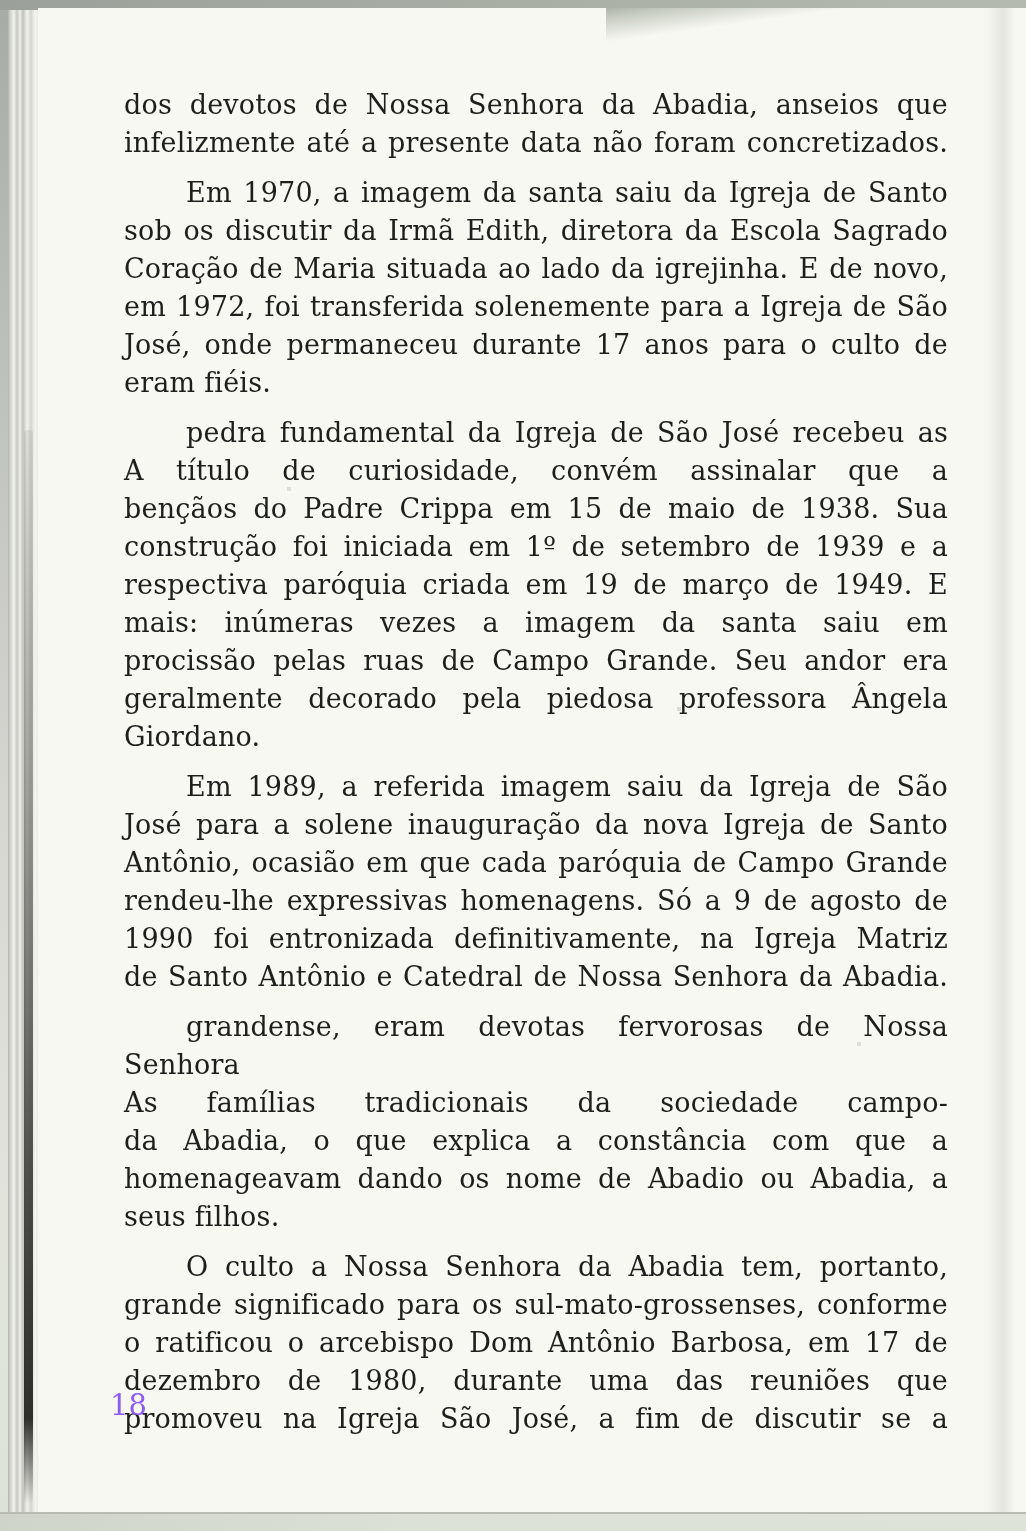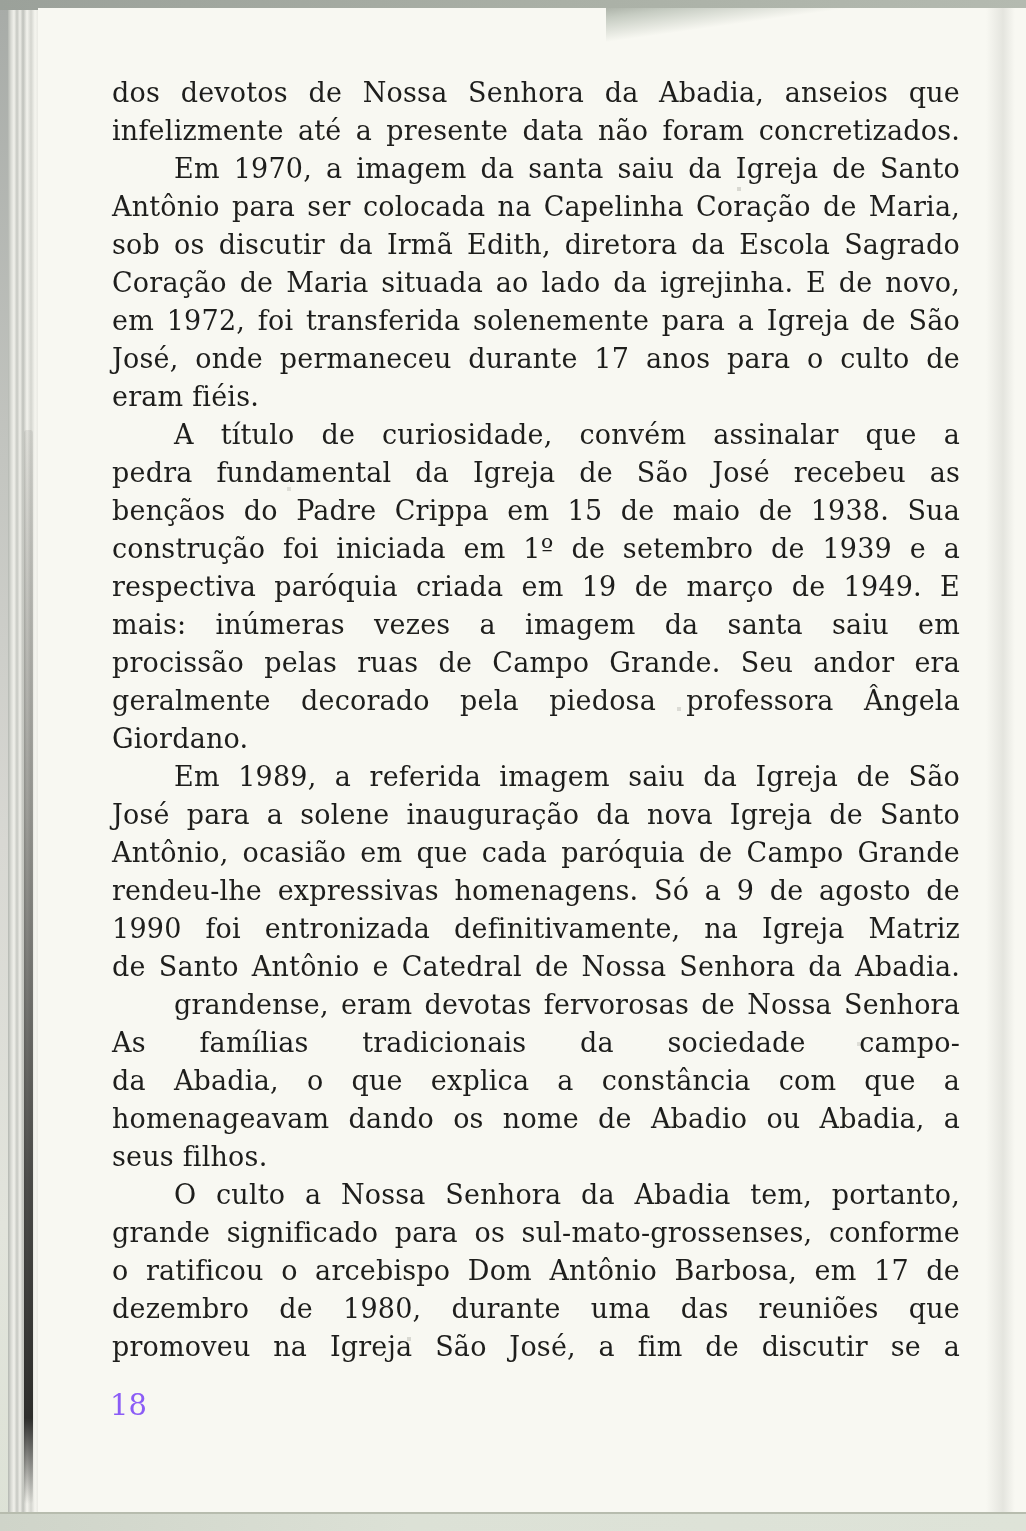--- a/index.html
+++ b/index.html
@@ -65,21 +65,21 @@
       640px 700px 0 1px rgba(120,120,110,0.22),
       820px 1035px 0 1px rgba(120,120,110,0.20),
       370px 1330px 0 1px rgba(120,120,110,0.25);
   }
   .text-block {
     position: absolute; left: 74px; top: 66px; width: 848px;
     font-size: 27px; line-height: 38px;
     color: #1e1e1c;
     letter-spacing: 0.2px;
   }
-  .para { margin: 0; }
+  .para { margin: 12px; }
   .line {
     display: block;
     text-align: justify;
     text-align-last: justify;
   }
   .line.end { text-align-last: left; }
   .para.indent .line:first-child { text-indent: 62px; }
   .page-number {
     position: absolute; left: 72px; top: 1380px;
     font-size: 29px; color: #8b5cf6;
@@ -100,31 +100,30 @@
 
     <div class="text-block">
 
       <p class="para">
         <span class="line">dos devotos de Nossa Senhora da Abadia, anseios que</span>
         <span class="line">infelizmente até a presente data não foram concretizados.</span>
       </p>
 
       <p class="para indent">
         <span class="line">Em 1970, a imagem da santa saiu da Igreja de Santo</span>
-        <span class="line">Antônio para ser colocada na Capelinha Coração de Maria,</span>
         <span class="line">sob os discutir da Irmã Edith, diretora da Escola Sagrado</span>
         <span class="line">Coração de Maria situada ao lado da igrejinha. E de novo,</span>
         <span class="line">em 1972, foi transferida solenemente para a Igreja de São</span>
         <span class="line">José, onde permaneceu durante 17 anos para o culto de</span>
         <span class="line end">eram fiéis.</span>
       </p>
 
       <p class="para indent">
+        <span class="line">pedra fundamental da Igreja de São José recebeu as</span>
         <span class="line">A título de curiosidade, convém assinalar que a</span>
-        <span class="line">pedra fundamental da Igreja de São José recebeu as</span>
         <span class="line">bençãos do Padre Crippa em 15 de maio de 1938. Sua</span>
         <span class="line">construção foi iniciada em 1º de setembro de 1939 e a</span>
         <span class="line">respectiva paróquia criada em 19 de março de 1949. E</span>
         <span class="line">mais: inúmeras vezes a imagem da santa saiu em</span>
         <span class="line">procissão pelas ruas de Campo Grande.  Seu andor era</span>
         <span class="line">geralmente decorado pela piedosa professora Ângela</span>
         <span class="line end">Giordano.</span>
       </p>
 
       <p class="para indent">

